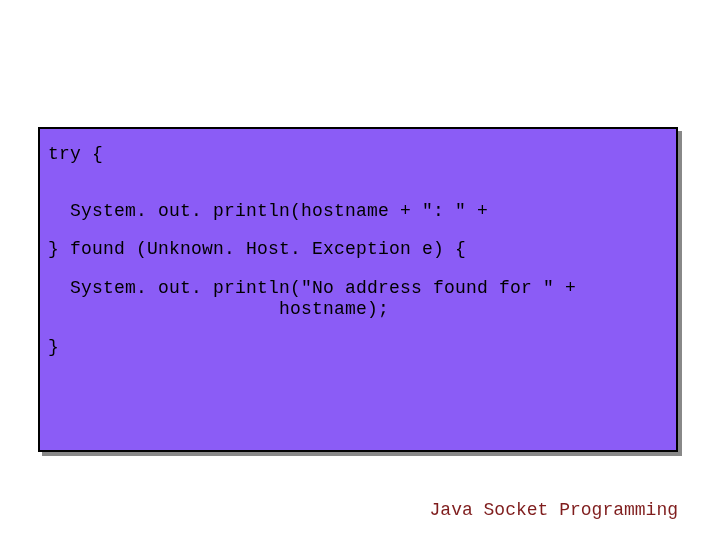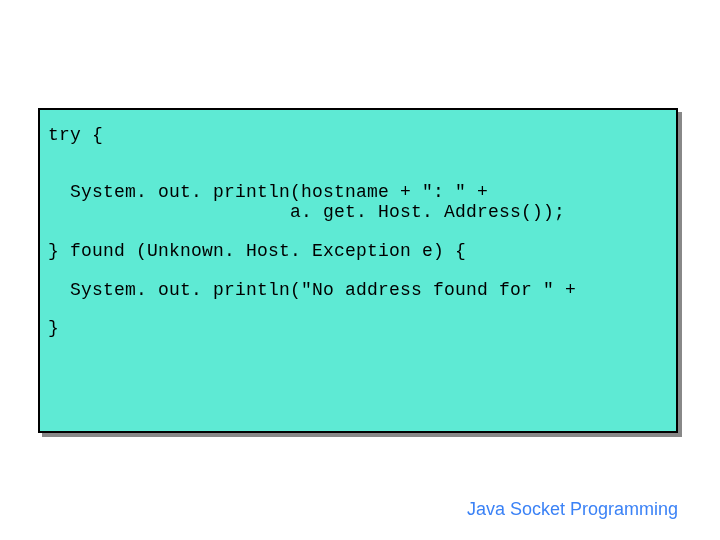--- a/index.html
+++ b/index.html
@@ -6,59 +6,59 @@
       margin: 0;
       padding: 0;
       width: 720px;
       height: 540px;
       background: #ffffff;
       font-family: "Courier New", Courier, monospace;
       position: relative;
     }
     .code-box {
       position: absolute;
-      top: 108px;
+      top: 127px;
       left: 38px;
       width: 640px;
       height: 325px;
       border: 2px solid #000;
-      background: #5eead4;
+      background: #8b5cf6;
       box-shadow: 4px 4px 0 #888;
       padding: 15px 8px;
       box-sizing: border-box;
     }
     .code-line {
       font-size: 18px;
       line-height: 1.15;
       white-space: pre;
       color: #000;
       letter-spacing: 0.2px;
     }
     .blank-line {
       height: 18px;
     }
     .footer {
       position: absolute;
       bottom: 20px;
       right: 42px;
-      font-family: Liberation Sans, sans-serif;
+      font-family: Liberation Mono, monospace;
       font-size: 18px;
-      color: #3b82f6;
+      color: #7f1d1d;
     }
   </style>
 </head>
 <body>
 
 <div class="code-box">
   <div class="code-line">try {</div>
   <div class="blank-line"></div>
   <div class="blank-line"></div>
   <div class="code-line">  System. out. println(hostname + ": " +</div>
-  <div class="code-line">                      a. get. Host. Address());</div>
   <div class="blank-line"></div>
   <div class="code-line">} found (Unknown. Host. Exception e) {</div>
   <div class="blank-line"></div>
   <div class="code-line">  System. out. println("No address found for " +</div>
+  <div class="code-line">                     hostname);</div>
   <div class="blank-line"></div>
   <div class="code-line">}</div>
 </div>
 
 <div class="footer">Java Socket Programming</div>
 
 </body></html>

